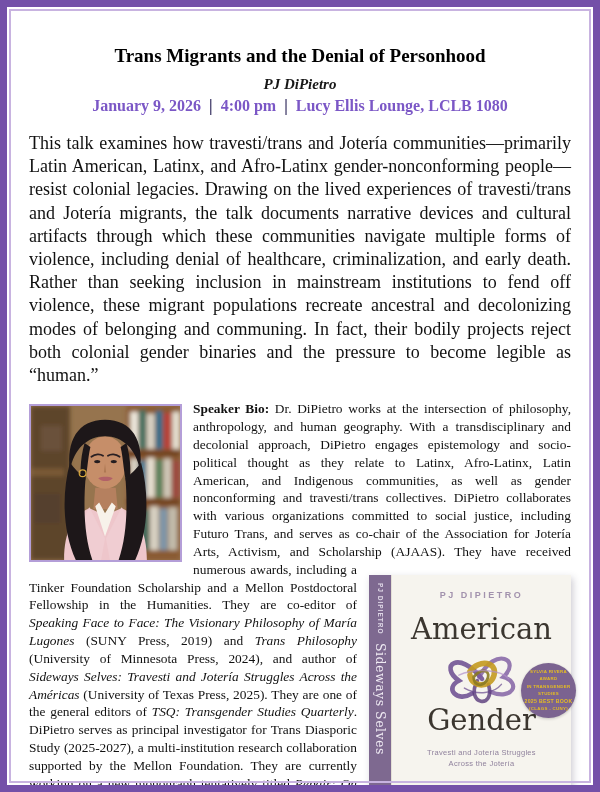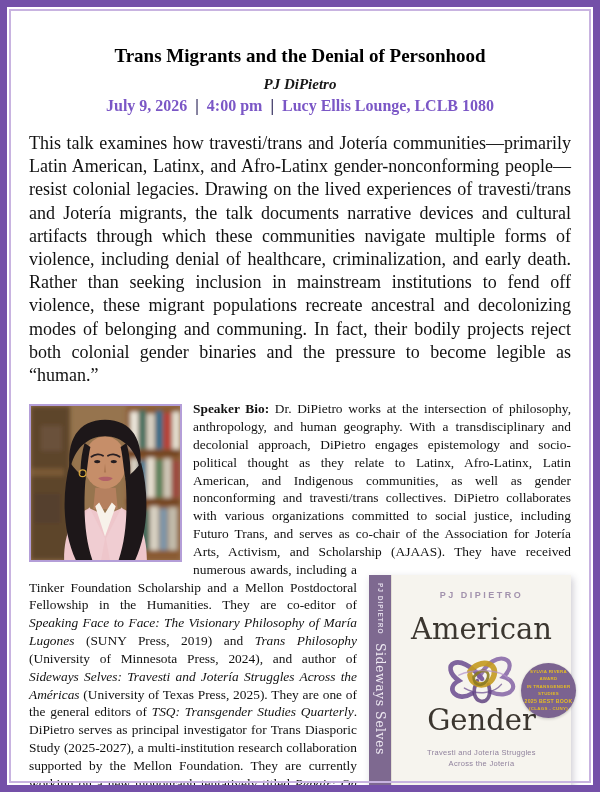--- a/index.html
+++ b/index.html
@@ -89,21 +89,21 @@
 <body>
 
 <div class="page">
   <div class="inner-frame"></div>
   <div class="content">
 
     <div class="hdr">
       <div class="title2">Trans Migrants and the Denial of Personhood</div>
       <div class="spk-name">PJ DiPietro</div>
       <div class="dateline">
-        <span>July 9, 2026</span><span class="sep">|</span><span>4:00 pm</span><span class="sep">|</span><span>Lucy Ellis Lounge, LCLB 1080</span>
+        <span>January 9, 2026</span><span class="sep">|</span><span>4:00 pm</span><span class="sep">|</span><span>Lucy Ellis Lounge, LCLB 1080</span>
       </div>
     </div>
 
     <div class="abstract">This talk examines how travesti/trans and Jotería communities—primarily Latin American, Latinx, and Afro-Latinx gender-nonconforming people—resist colonial legacies. Drawing on the lived experiences of travesti/trans and Jotería migrants, the talk documents narrative devices and cultural artifacts through which these communities navigate multiple forms of violence, including denial of healthcare, criminalization, and early death. Rather than seeking inclusion in mainstream institutions to fend off violence, these migrant populations recreate ancestral and decolonizing modes of belonging and communing. In fact, their bodily projects reject both colonial gender binaries and the pressure to become legible as “human.”</div>
 
     <div class="bio">
       <div class="photo">
         <svg width="149" height="154" viewBox="0 0 153 158" xmlns="http://www.w3.org/2000/svg">
           <defs>
             <filter id="bgblur" x="-10%" y="-10%" width="120%" height="120%">

